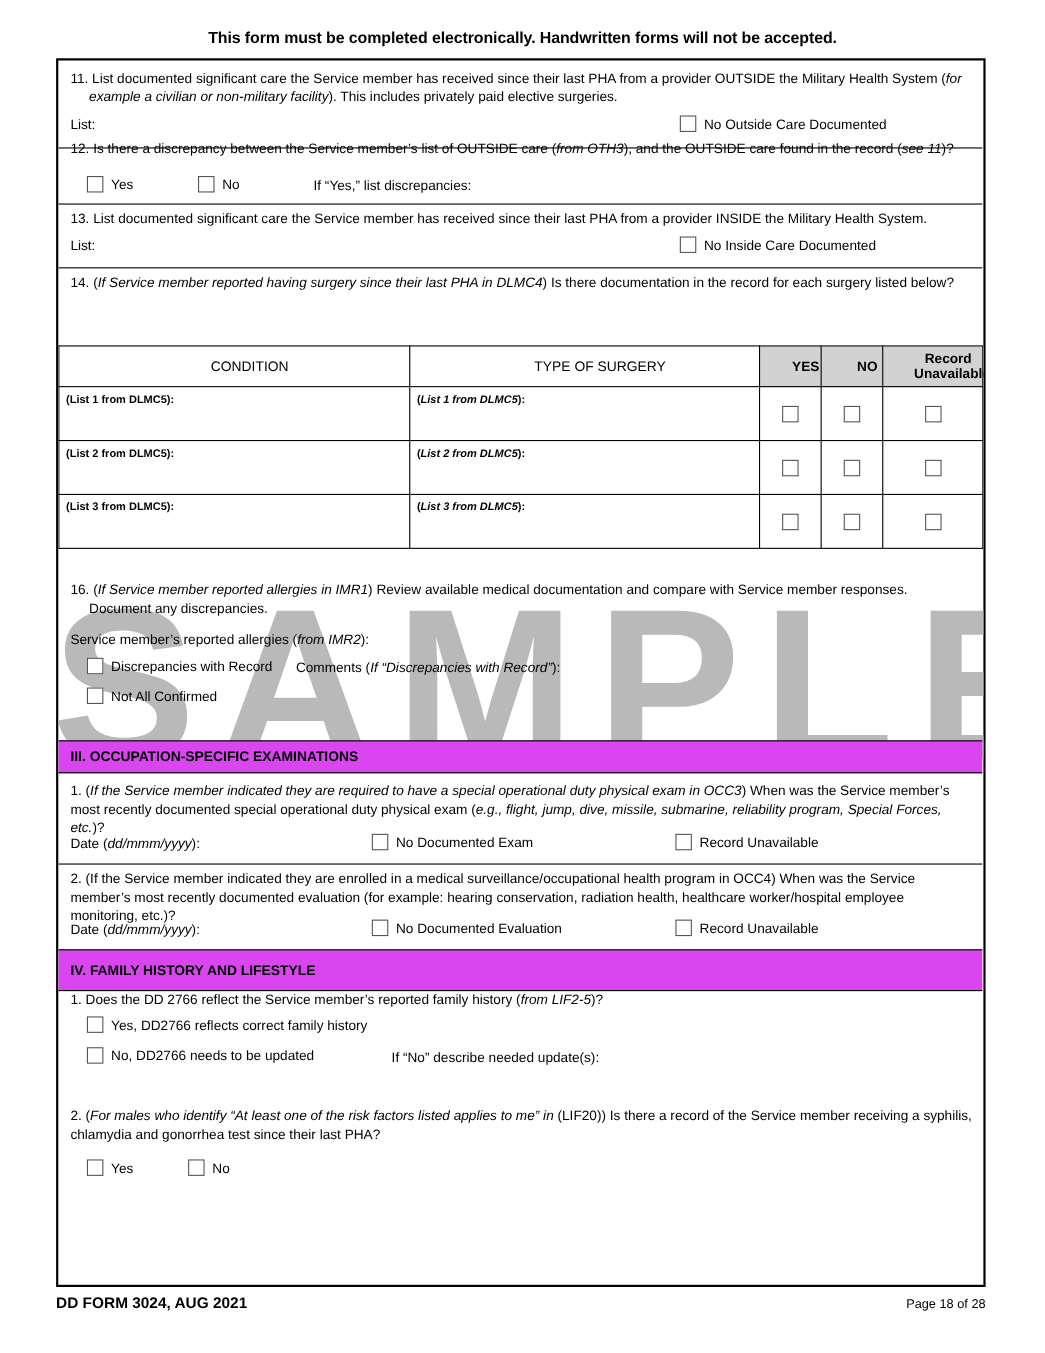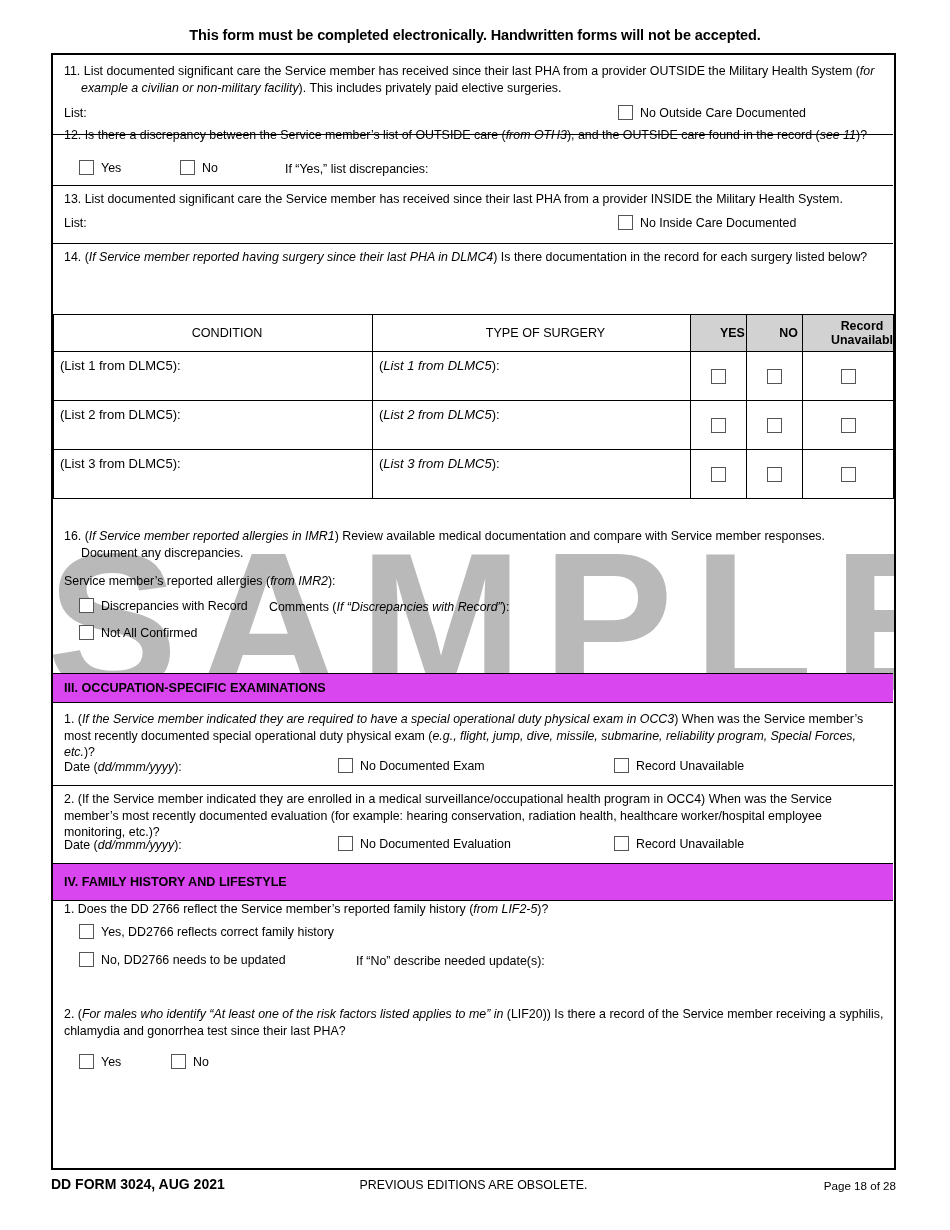--- a/index.html
+++ b/index.html
@@ -130,22 +130,22 @@
     left: 0px;
     top: 259px;
     width: 840px;
     border-collapse: collapse;
     table-layout: fixed;
     z-index: 3;
     background: #fff;
   }
   .tbl td, .tbl th {
     border: 1.3px solid #000;
-    font-size: 13px;
-    font-weight: normal;
+    font-size: 10px;
+    font-weight: bold;
     padding: 0;
   }
   .tbl th {
     text-align: center;
     font-weight: bold;
     font-size: 12.4px;
     height: 36px;
     line-height: 14px;
     padding-left: 28px;
   }
@@ -376,17 +376,16 @@
       </div>
       <div class="blk cbrow" style="left:118px; top:999px;">
         <span class="cb"></span><span class="lbl">No</span>
       </div>
 
     </div>
   </div>
 
   <div class="footer">
     <div class="ff-left">DD FORM 3024, AUG 2021</div>
-    <div class="ff-mid">PREVIOUS EDITIONS ARE OBSOLETE.</div>
     <div class="ff-right">Page 18 of 28</div>
   </div>
 
 </div>
 
 </body></html>

